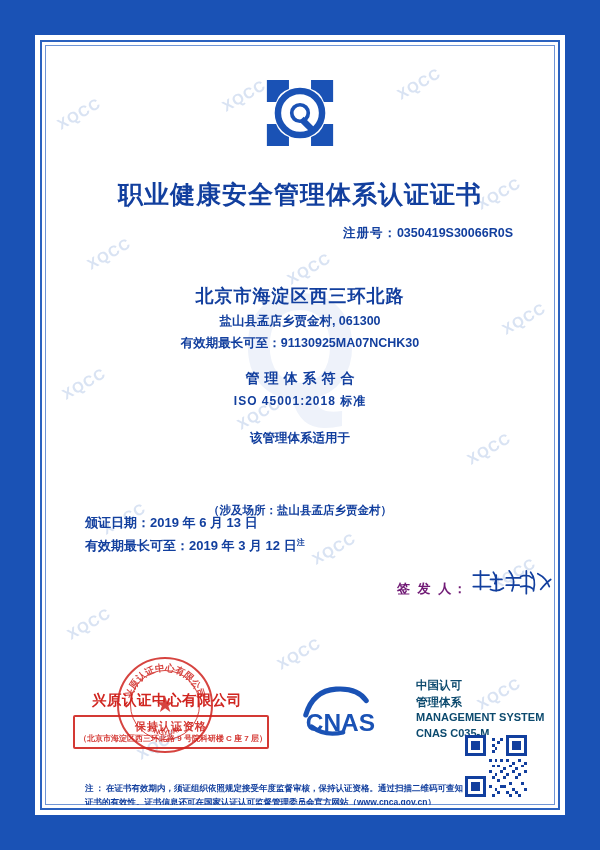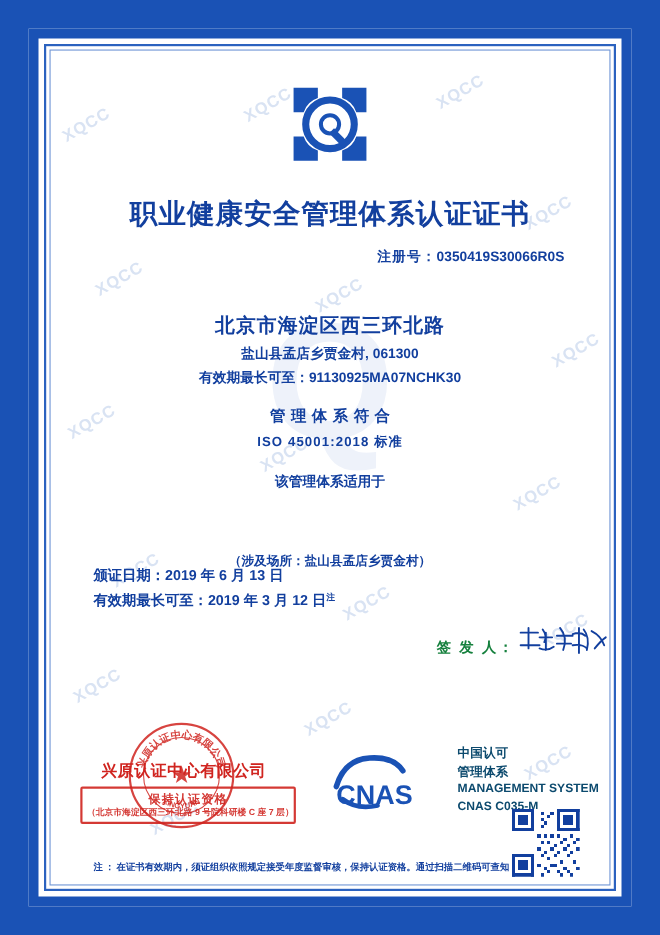--- a/index.html
+++ b/index.html
@@ -132,21 +132,21 @@
     position:absolute;left:40px;top:469px;
     font-size:13px;color:#123f9e;font-weight:bold;
   }
   .valid-date{
     position:absolute;left:40px;top:492px;
     font-size:13px;color:#123f9e;font-weight:bold;
   }
   .sup{font-size:8px;vertical-align:super;}
   .signer{
     position:absolute;left:352px;top:535px;
-    font-size:13px;color:#15803d;font-weight:bold;
+    font-size:13px;color:#701a75;font-weight:bold;
     letter-spacing:2px;
   }
   .signature{
     position:absolute;left:424px;top:518px;
     width:86px;height:40px;
   }
 
   
   .seal-round{
     position:absolute;left:72px;top:612px;
@@ -389,18 +389,18 @@
           <rect x="9" y="20" width="1" height="1"></rect>
         <rect x="11" y="19" width="1" height="1"></rect>
           <rect x="13" y="17" width="1" height="1"></rect>
         <rect x="15" y="20" width="1" height="1"></rect>
           <rect x="17" y="19" width="1" height="1"></rect>
       </g>
     </svg>
 
     <div class="note">
       <span class="note-label">注：</span><span>在证书有效期内，须证组织依照规定接受年度监督审核，保持认证资格。通过扫描二维码可查知</span><br>
-      <br>
+      <span>证书的有效性。证书信息还可在国家认证认可监督管理委员会官方网站（www.cnca.gov.cn）</span><br>
       
     </div>
 
   </div>
 </div>
 
 </body></html>

